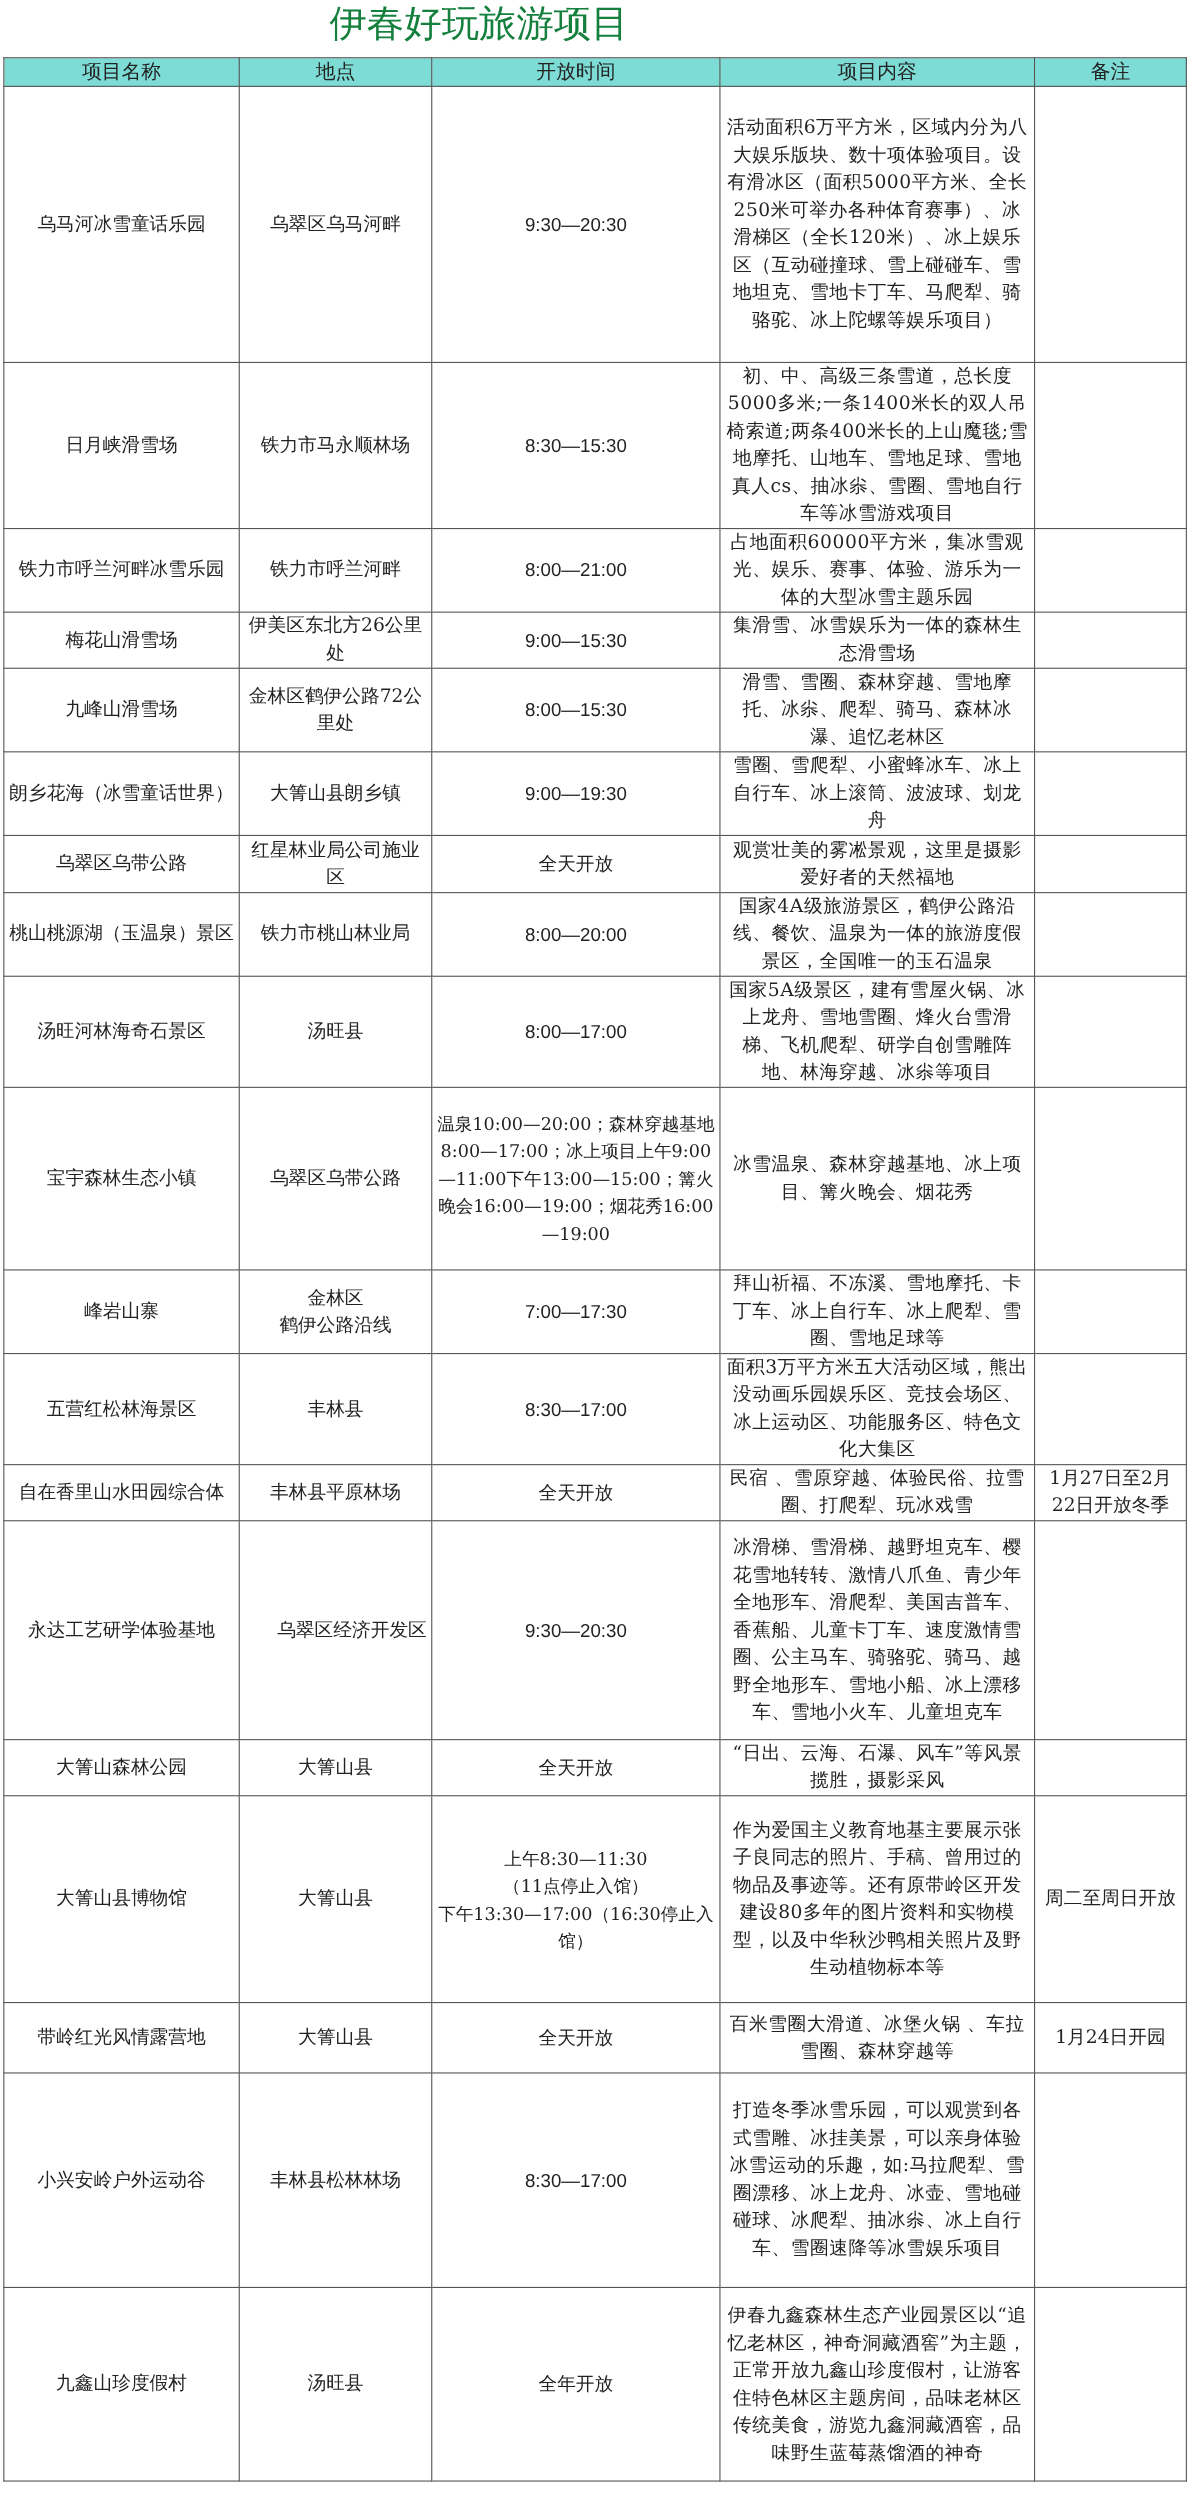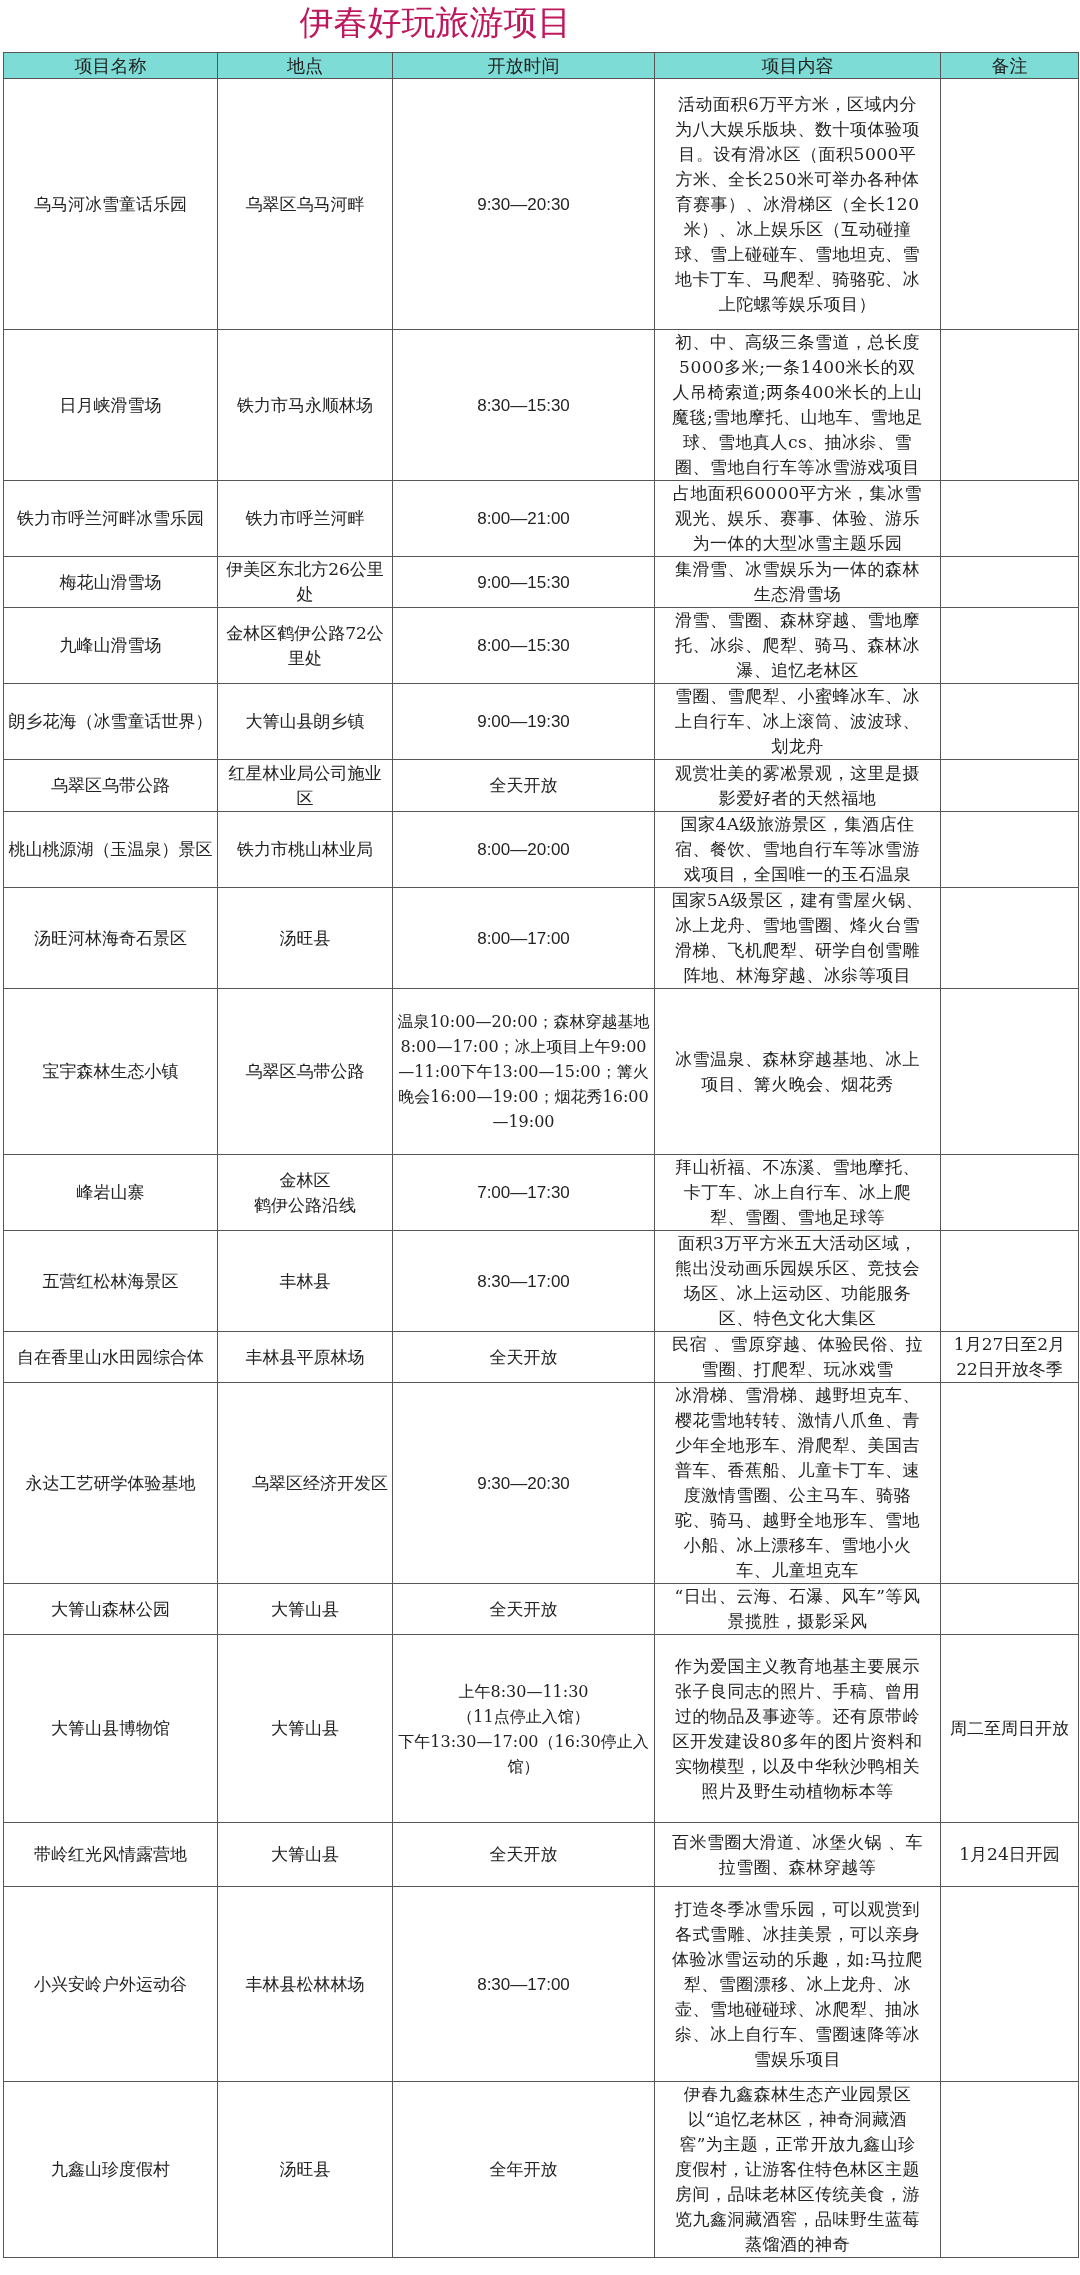--- a/index.html
+++ b/index.html
@@ -1,27 +1,27 @@
 <!DOCTYPE html>
 <html><head>
 <meta charset="utf-8">
 <style>
   html, body { margin: 0; padding: 0; background: #ffffff; }
   body { width: 1080px; height: 2275px; position: relative; overflow: hidden;
          font-family: "DejaVu Serif", "Liberation Serif", serif; color: #222; }
   .title { position: absolute; top: 0; left: 0; width: 871px; height: 52px;
            text-align: center; font-size: 34px; line-height: 44px;
-           font-family: "DejaVu Sans", "Liberation Sans", sans-serif; font-weight: normal; color: #be185d; }
+           font-family: "DejaVu Sans", "Liberation Sans", sans-serif; font-weight: normal; color: #15803d; }
   table { position: absolute; top: 52px; left: 3px; border-collapse: collapse;
           table-layout: fixed; width: 1075px; }
   th, td { border: 1.5px solid #555; text-align: center; vertical-align: middle;
            padding: 0 4px; box-sizing: border-box; font-size: 17px; line-height: 25px; }
   th { background: #7ddcd5; font-weight: normal; font-size: 18px; height: 26px; line-height: 24px;
        font-family: "DejaVu Sans", "Liberation Sans", sans-serif; }
-  td.content { text-align: center; padding: 0 16px; letter-spacing: 0.5px; }
+  td.content { text-align: center; padding: 0 5px; letter-spacing: 0.5px; }
   td.time { font-family: "Liberation Sans", sans-serif; }
   td.time.serif { font-family: "DejaVu Serif", serif; font-size: 16px; }
   col.c1 { width: 214px; } col.c2 { width: 175px; } col.c3 { width: 262px; }
   col.c4 { width: 286px; } col.c5 { width: 138px; }
 </style>
 </head>
 <body>
 
 <div class="title">伊春好玩旅游项目</div>
 
@@ -89,21 +89,21 @@
         <td style="white-space: pre-line;">乌翠区乌带公路</td>
         <td style="white-space: pre-line;">红星林业局公司施业区</td>
         <td class="time" style="white-space: pre-line;">全天开放</td>
         <td class="content" style="white-space: pre-line;">观赏壮美的雾凇景观，这里是摄影爱好者的天然福地</td>
         <td style="white-space: pre-line;"></td>
       </tr>
       <tr style="height: 76px;">
         <td style="white-space: pre-line;">桃山桃源湖（玉温泉）景区</td>
         <td style="white-space: pre-line;">铁力市桃山林业局</td>
         <td class="time" style="white-space: pre-line;">8:00—20:00</td>
-        <td class="content" style="white-space: pre-line;">国家4A级旅游景区，集酒店住宿、餐饮、雪地自行车等冰雪游戏项目，全国唯一的玉石温泉</td>
+        <td class="content" style="white-space: pre-line;">国家4A级旅游景区，鹤伊公路沿线、餐饮、温泉为一体的旅游度假景区，全国唯一的玉石温泉</td>
         <td style="white-space: pre-line;"></td>
       </tr>
       <tr style="height: 101px;">
         <td style="white-space: pre-line;">汤旺河林海奇石景区</td>
         <td style="white-space: pre-line;">汤旺县</td>
         <td class="time" style="white-space: pre-line;">8:00—17:00</td>
         <td class="content" style="white-space: pre-line;">国家5A级景区，建有雪屋火锅、冰上龙舟、雪地雪圈、烽火台雪滑梯、飞机爬犁、研学自创雪雕阵地、林海穿越、冰尜等项目</td>
         <td style="white-space: pre-line;"></td>
       </tr>
       <tr style="height: 166px;">

